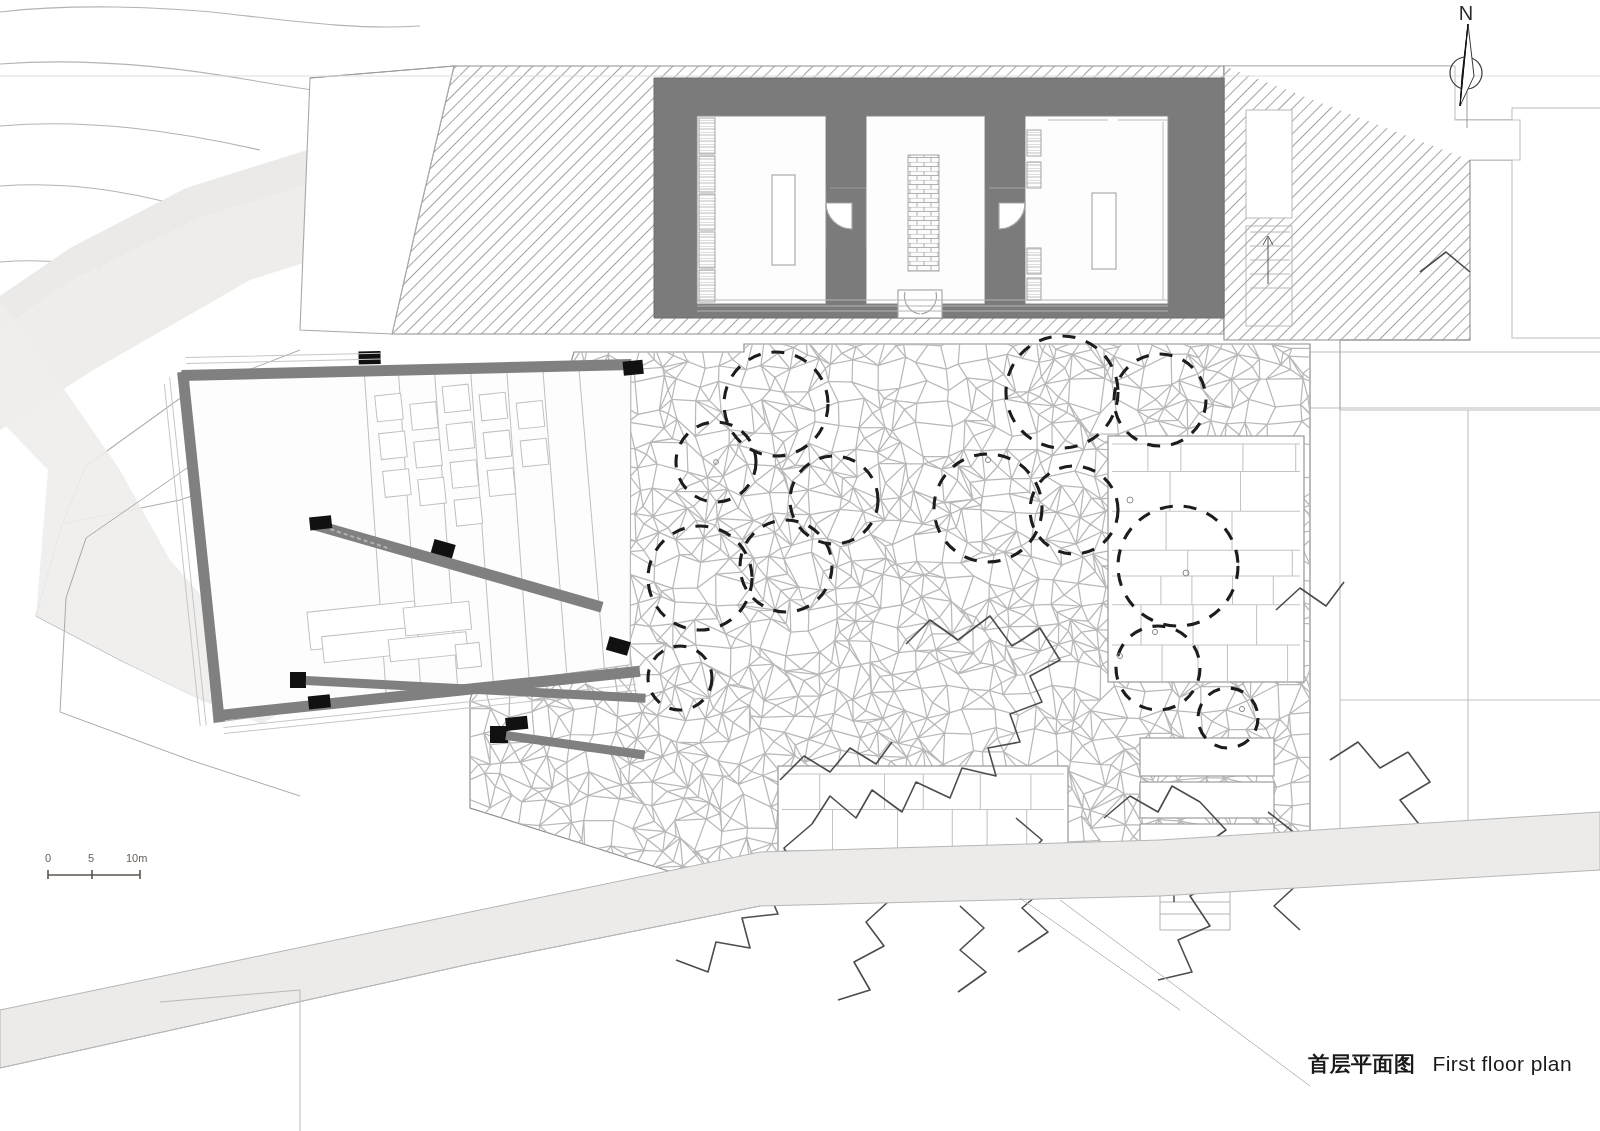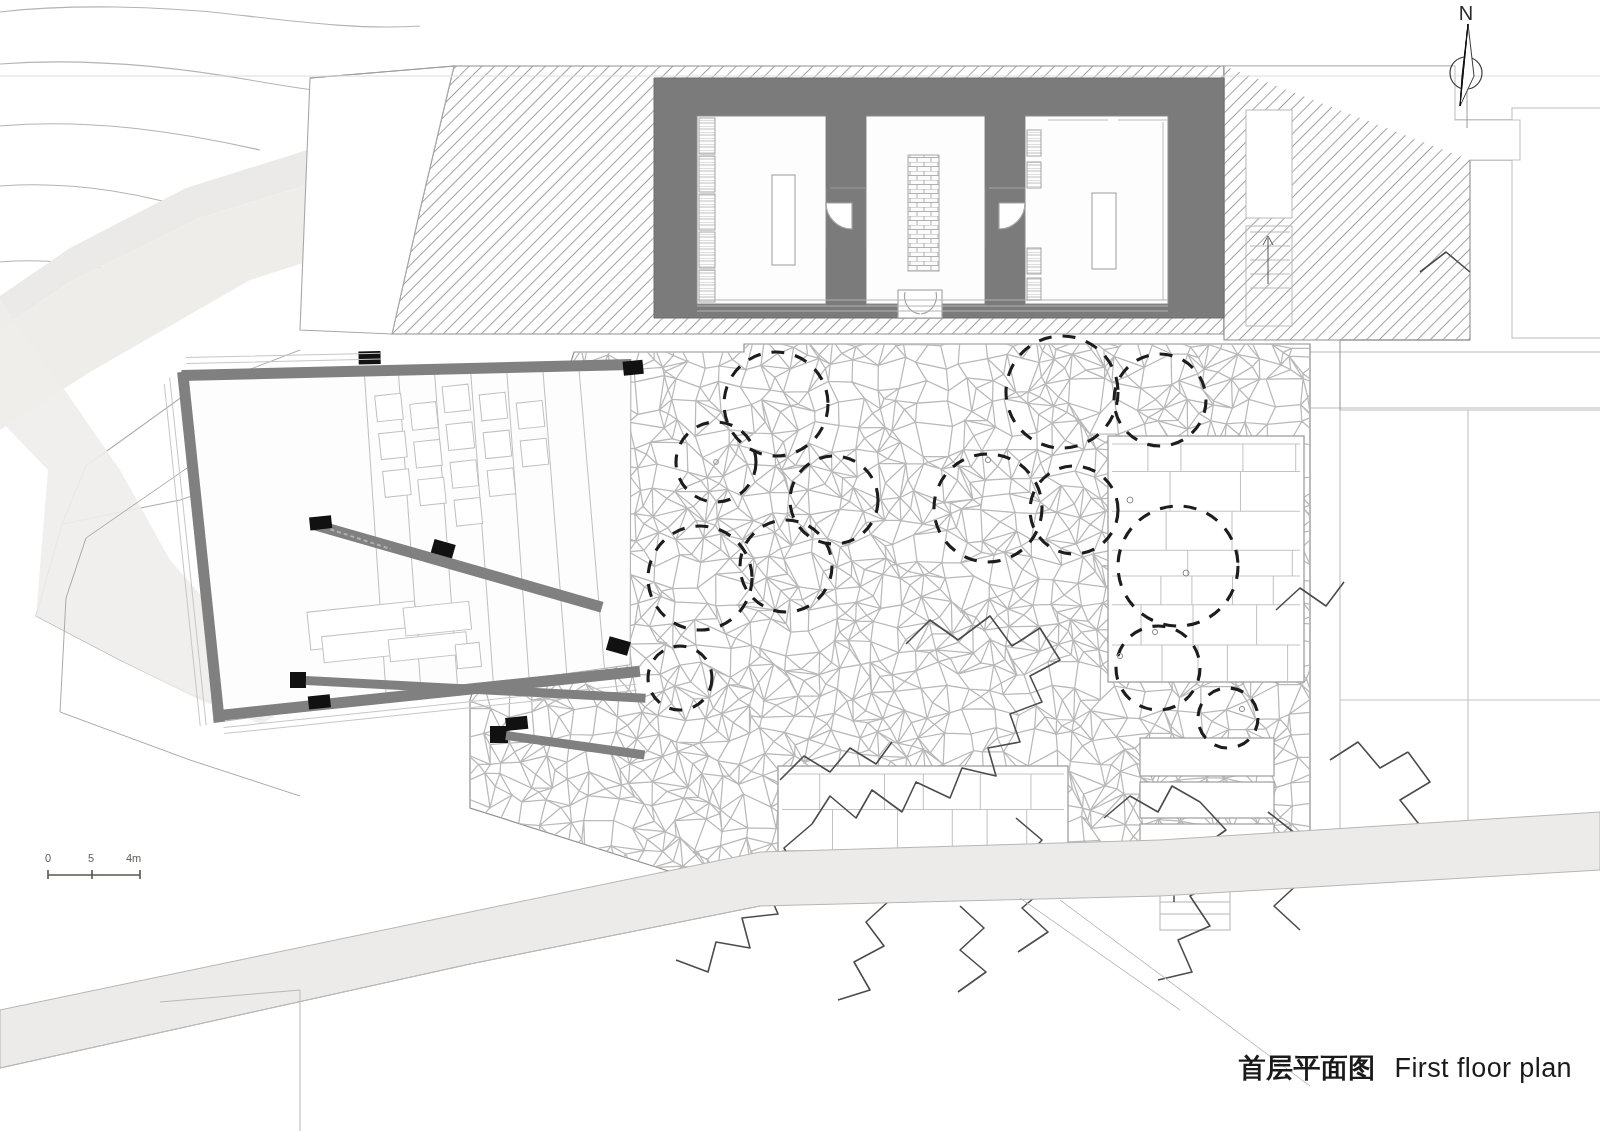--- a/index.html
+++ b/index.html
@@ -17,21 +17,21 @@
     font-size:25px;line-height:42px;font-weight:400;
     letter-spacing:.2px;white-space:nowrap;
   }
   .legend-num{font-weight:700;font-size:27px;margin-right:1px;}
   .legend-cn{font-weight:600;font-size:25px;letter-spacing:.5px;}
   .legend-en{font-weight:400;font-size:25px;margin-left:9px;letter-spacing:.1px;}
 
   
   .title{
     position:absolute;right:28px;top:1050px;
-    font-size:27px;white-space:nowrap;letter-spacing:.4px;
+    font-size:21px;white-space:nowrap;letter-spacing:.4px;
   }
   .title .cn{font-weight:600;}
   .title .en{font-weight:400;margin-left:11px;}
 
   
   .scalebar{position:absolute;left:40px;top:852px;width:130px;height:32px;}
   .scale-lab{position:absolute;font-size:11px;color:#6a6058;top:0;}
   .scale-lab.l0{left:5px;}
   .scale-lab.l5{left:48px;}
   .scale-lab.l10{left:86px;}
@@ -358,21 +358,21 @@
     </g>
 
   <g id="stairmarks">
       <text x="1174" y="936" font-size="15" fill="#2b2b2b" text-anchor="middle" font-family="Liberation Sans, sans-serif"></text>
     </g>
 </svg>
 
 <div class="scalebar">
   <span class="scale-lab l0">0</span>
   <span class="scale-lab l5">5</span>
-  <span class="scale-lab l10">4m</span>
+  <span class="scale-lab l10">10m</span>
   <svg width="130" height="18" style="position:absolute;left:0;top:14px;">
     <path d="M8 9 H100" stroke="#5d554e" stroke-width="1.4" fill="none"></path>
     <path d="M8 4 V13 M52 4 V13 M100 4 V13" stroke="#5d554e" stroke-width="1.6" fill="none"></path>
   </svg>
 </div>
 
 <div class="legend" id="legend">
     <div class="legend-row">
       <span class="legend-num"></span>
       <span class="legend-cn"></span>

